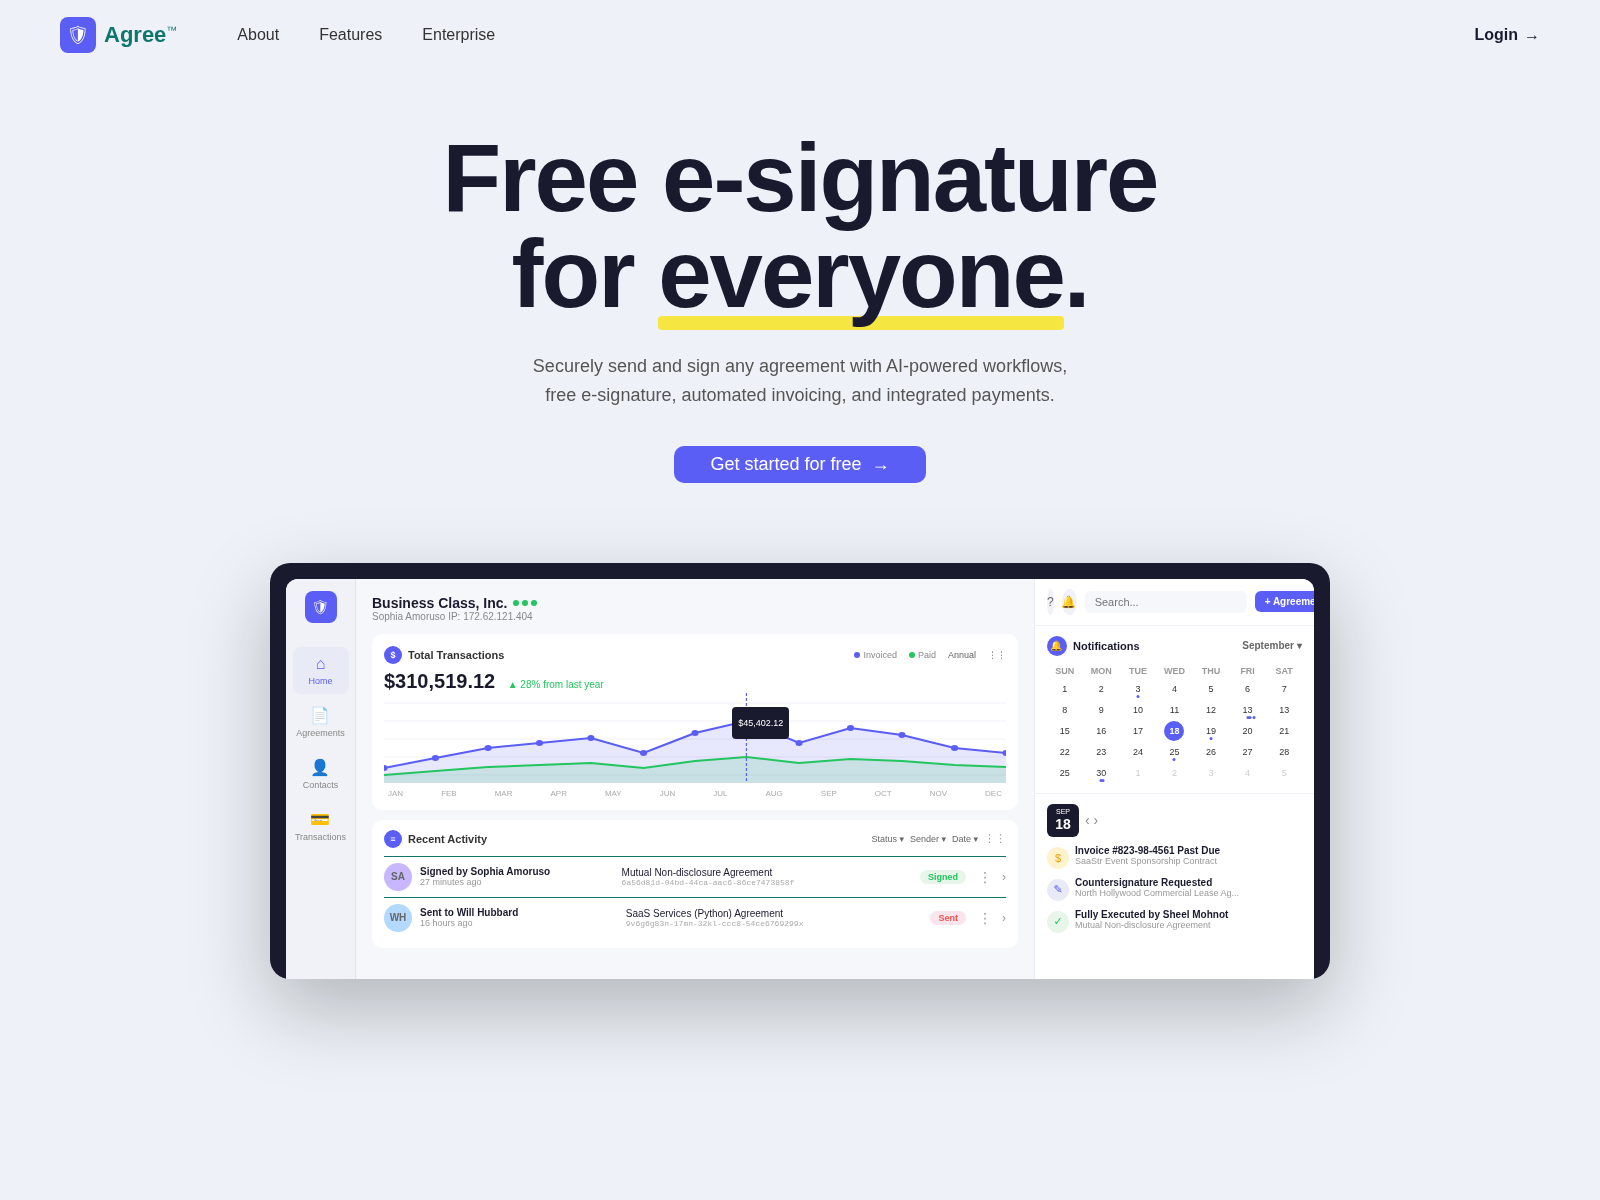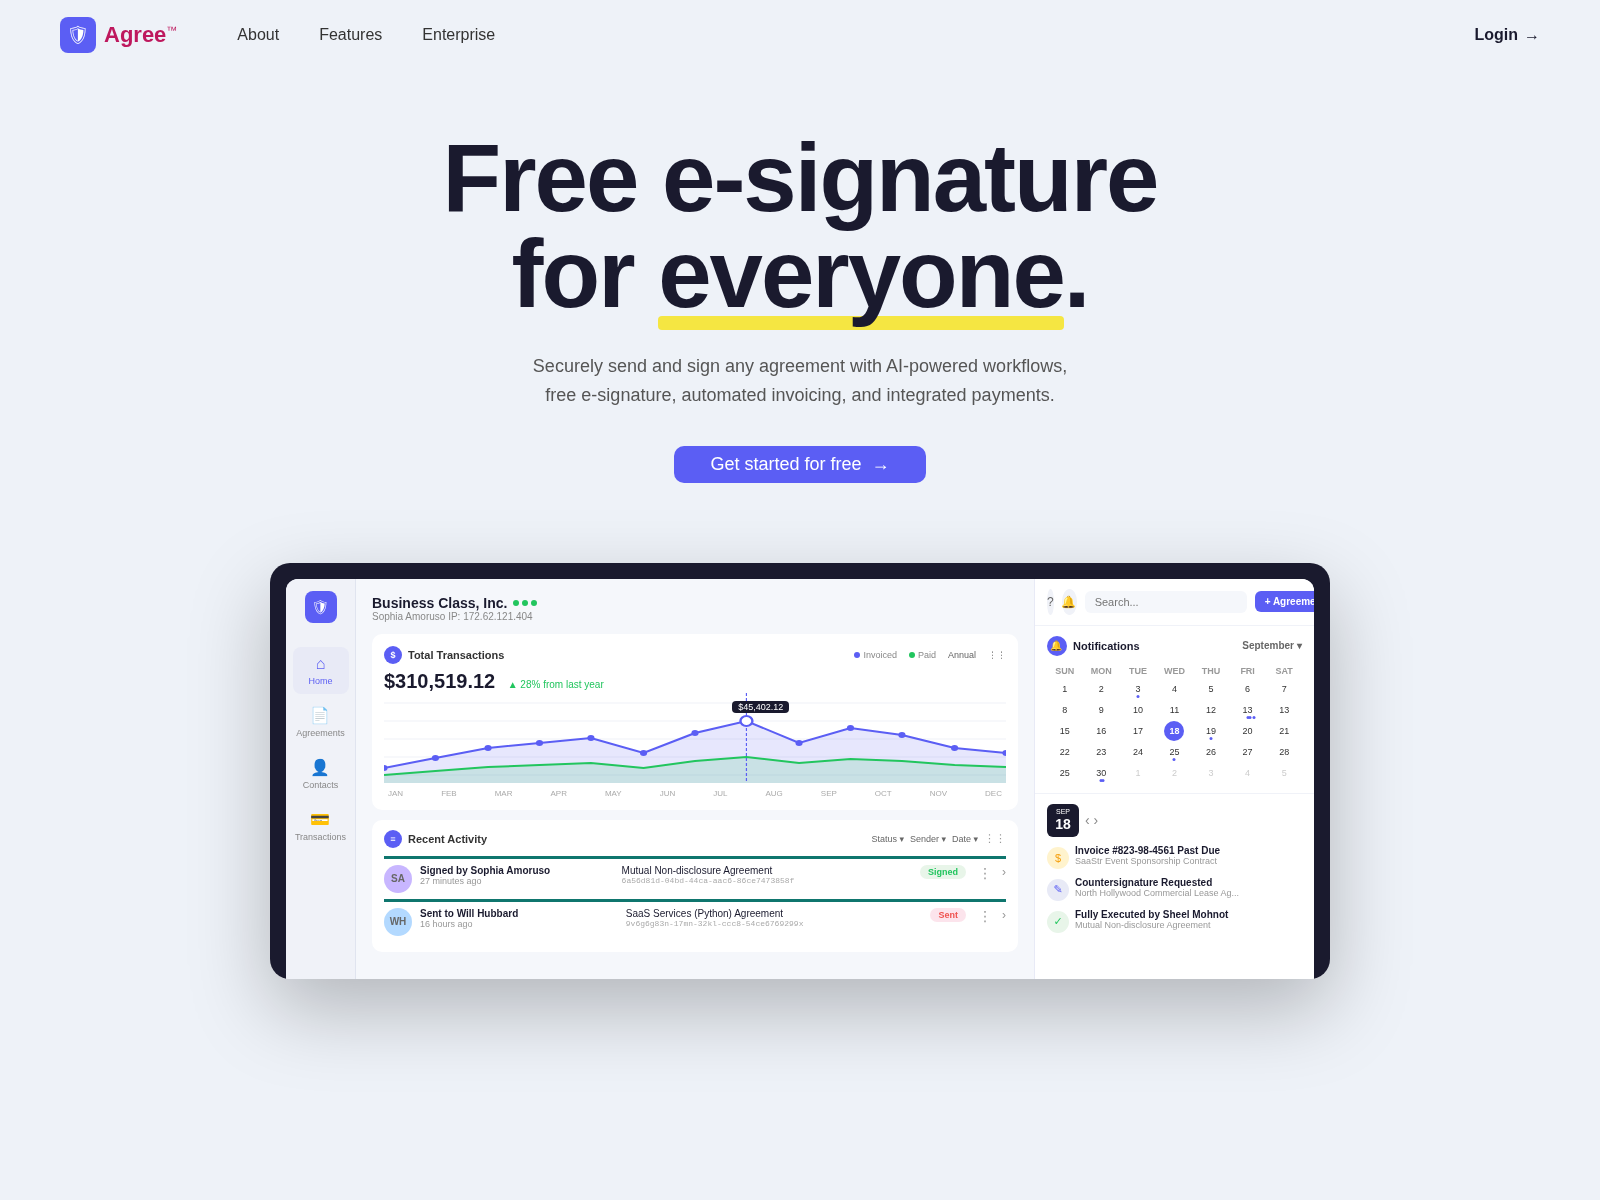--- a/index.html
+++ b/index.html
@@ -25,21 +25,21 @@
       margin-right: 60px;
     }
     .logo-icon {
       width: 36px; height: 36px;
       background: #5b5ef4;
       border-radius: 8px;
       display: flex; align-items: center; justify-content: center;
       color: white; font-size: 18px;
     }
     .logo-text {
-      font-size: 22px; font-weight: 700; color: #be185d;
+      font-size: 22px; font-weight: 700; color: #0f766e;
     }
     .nav-links {
       display: flex; gap: 40px; flex: 1;
     }
     .nav-link {
       font-size: 16px; color: #333; text-decoration: none; font-weight: 500;
     }
     .login-btn {
       display: flex; align-items: center; gap: 6px;
       font-size: 16px; font-weight: 600; color: #1a1a2e;
@@ -190,23 +190,23 @@
     }
     .chart-legend {
       display: flex; gap: 12px; font-size: 9px; color: #888;
     }
     .legend-dot { display: inline-block; width: 6px; height: 6px; border-radius: 50%; margin-right: 3px; }
 
     
     .chart-svg-wrap { position: relative; }
     .chart-tooltip {
       position: absolute;
-      top: 8px; left: 56%;
+      top: 14px; left: 56%;
       background: #1a1a2e; color: white;
-      font-size: 9px; padding: 1px 6px; border-radius: 4px;
+      font-size: 9px; padding: 11px 6px; border-radius: 4px;
       white-space: nowrap;
     }
 
     
     .activity-card {
       background: white;
       border-radius: 10px;
       padding: 10px 12px;
     }
     .activity-header {
@@ -217,23 +217,23 @@
       font-size: 11px; font-weight: 600; color: #333;
       display: flex; align-items: center; gap: 6px;
     }
     .activity-filters {
       display: flex; gap: 6px; font-size: 9px; color: #666;
     }
     .filter-btn {
       display: flex; align-items: center; gap: 2px; cursor: pointer;
     }
     .activity-row {
-      display: flex; align-items: flex-start; gap: 8px;
+      display: flex; align-items: center; gap: 8px;
       padding: 6px 0;
-      border-top: 3px solid #0f766e;
+      border-top: 1px solid #0f766e;
       font-size: 10px;
     }
     .avatar-circle {
       width: 28px; height: 28px; border-radius: 50%; background: #ddd;
       overflow: hidden; flex-shrink: 0;
       display: flex; align-items: center; justify-content: center;
       font-size: 10px; font-weight: 600; color: #666;
     }
     .activity-info { flex: 1; }
     .activity-name { font-weight: 600; color: #1a1a2e; font-size: 10px; }

